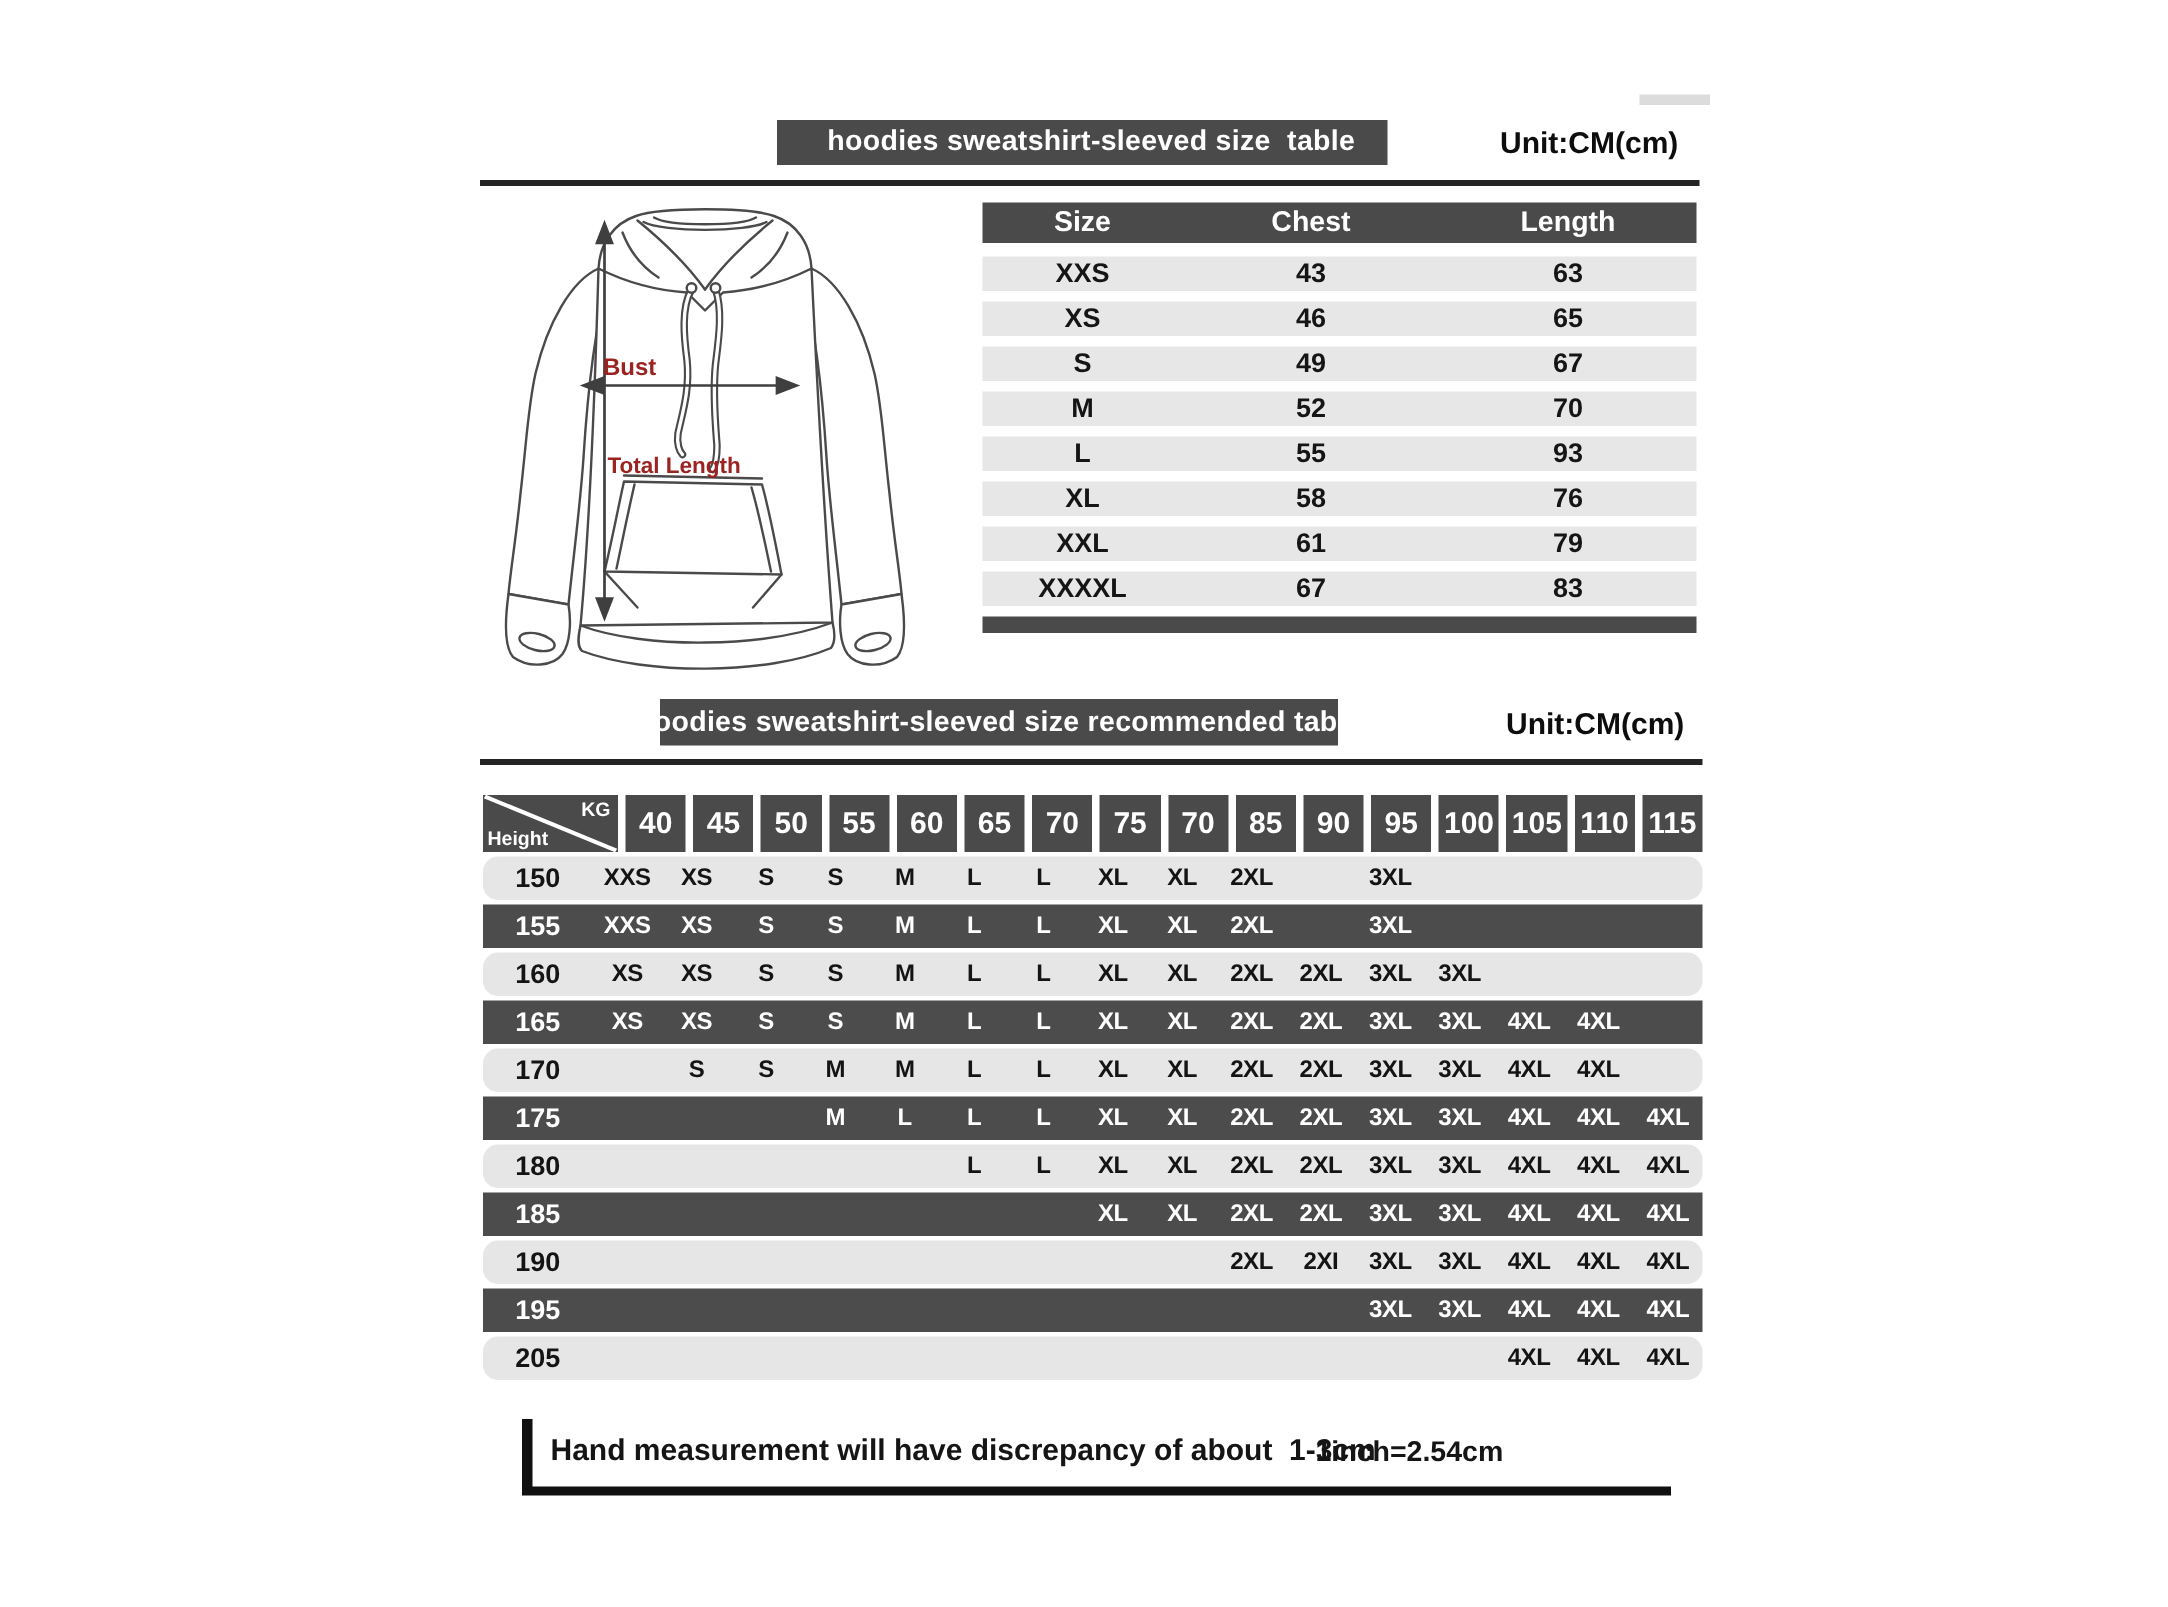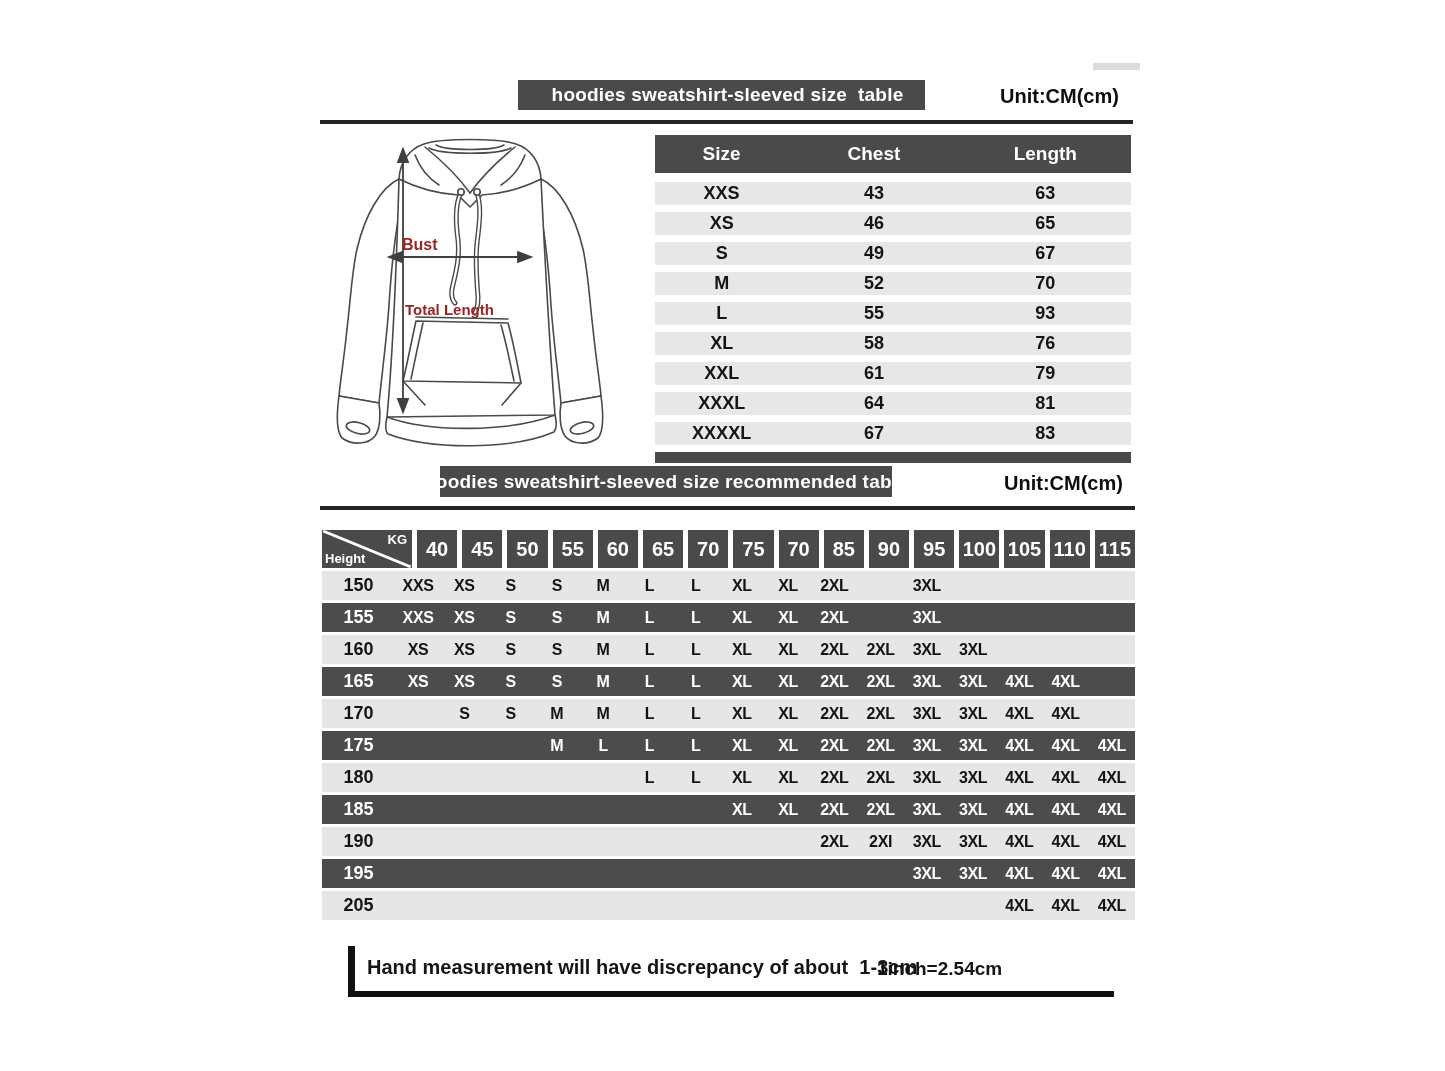--- a/index.html
+++ b/index.html
@@ -18,36 +18,36 @@
   .unit2 { left:1004px; top:472px; }
   .rule { position:absolute; background:#242424; height:4px; }
   .rule1 { left:320px; top:120px; width:813px; }
   .rule2 { left:320px; top:506px; width:815px; }
 
   .hoodie { position:absolute; left:325px; top:133px; width:290px; height:325px; }
   .hoodie text { font-family:"Liberation Sans", sans-serif; font-weight:bold; }
 
   
   .stable { position:absolute; left:655px; top:135px; width:476px; }
-  .st-head { display:grid; grid-template-columns:28% 36% 36%; background:#4a4a4a; color:#fff; height:38px;
+  .st-head { display:grid; grid-template-columns:28% 36% 36%; background:#4a4a4a; color:#fff; height:27px;
              align-items:center; text-align:center; font-size:19px; margin-bottom:9px; }
   .st-row  { display:grid; grid-template-columns:28% 36% 36%; background:#e7e7e7; height:23px;
              align-items:center; text-align:center; font-size:18px; margin-bottom:7px; }
   .st-footbar { height:11px; background:#4a4a4a; margin-top:1px; }
 
   
   .matrix { position:absolute; left:322px; top:530px; width:813px; }
   .mx-head { display:flex; gap:5px; height:38px; margin-bottom:3px; }
   .mx-corner { width:90px; flex:none; background:#4a4a4a; position:relative; color:#fff; }
   .mx-corner svg { position:absolute; left:0; top:0; width:100%; height:100%; }
   .mx-corner .kg  { position:absolute; top:2px; right:5px; font-size:13px; }
   .mx-corner .hgt { position:absolute; bottom:2px; left:3px; font-size:13px; }
   .mx-hcell { flex:1; background:#4a4a4a; color:#fff; display:flex; align-items:center; justify-content:center; font-size:20px; }
   .mx-row { display:flex; height:29px; margin-bottom:3px; align-items:center; }
-  .mx-row.light { background:#e6e6e6; color:#141414; }
+  .mx-row.light { background:#e6e6e6; color:#141414;border-radius:10px; }
   .mx-row.dark  { background:#4c4c4c; color:#fff; }
   .mx-label { width:73px; flex:none; text-align:center; font-size:18px; }
   .mx-cell  { flex:1; text-align:center; font-size:16px; letter-spacing:-0.3px; }
 
   
   .foot-vbar { position:absolute; left:348px; top:946px; width:7px; height:48px; background:#101010; }
   .foot-hbar { position:absolute; left:348px; top:991px; width:766px; height:6px; background:#101010; }
   .foot-text { position:absolute; left:367px; top:956px; font-size:20px; white-space:pre; }
   .foot-conv { position:absolute; left:877px; top:958px; font-size:19px; }
 </style>
@@ -144,25 +144,20 @@
           <div class="st-cell">XL</div>
           <div class="st-cell">58</div>
           <div class="st-cell">76</div>
         </div>
         <div class="st-row">
           <div class="st-cell">XXL</div>
           <div class="st-cell">61</div>
           <div class="st-cell">79</div>
         </div>
         <div class="st-row">
-          <div class="st-cell">XXXL</div>
-          <div class="st-cell">64</div>
-          <div class="st-cell">81</div>
-        </div>
-        <div class="st-row">
           <div class="st-cell">XXXXL</div>
           <div class="st-cell">67</div>
           <div class="st-cell">83</div>
         </div>
       </div>
     <div class="st-footbar"></div>
   </div>
 
   <div class="hdr hdr2">
     <span>hoodies sweatshirt-sleeved size recommended table</span>

